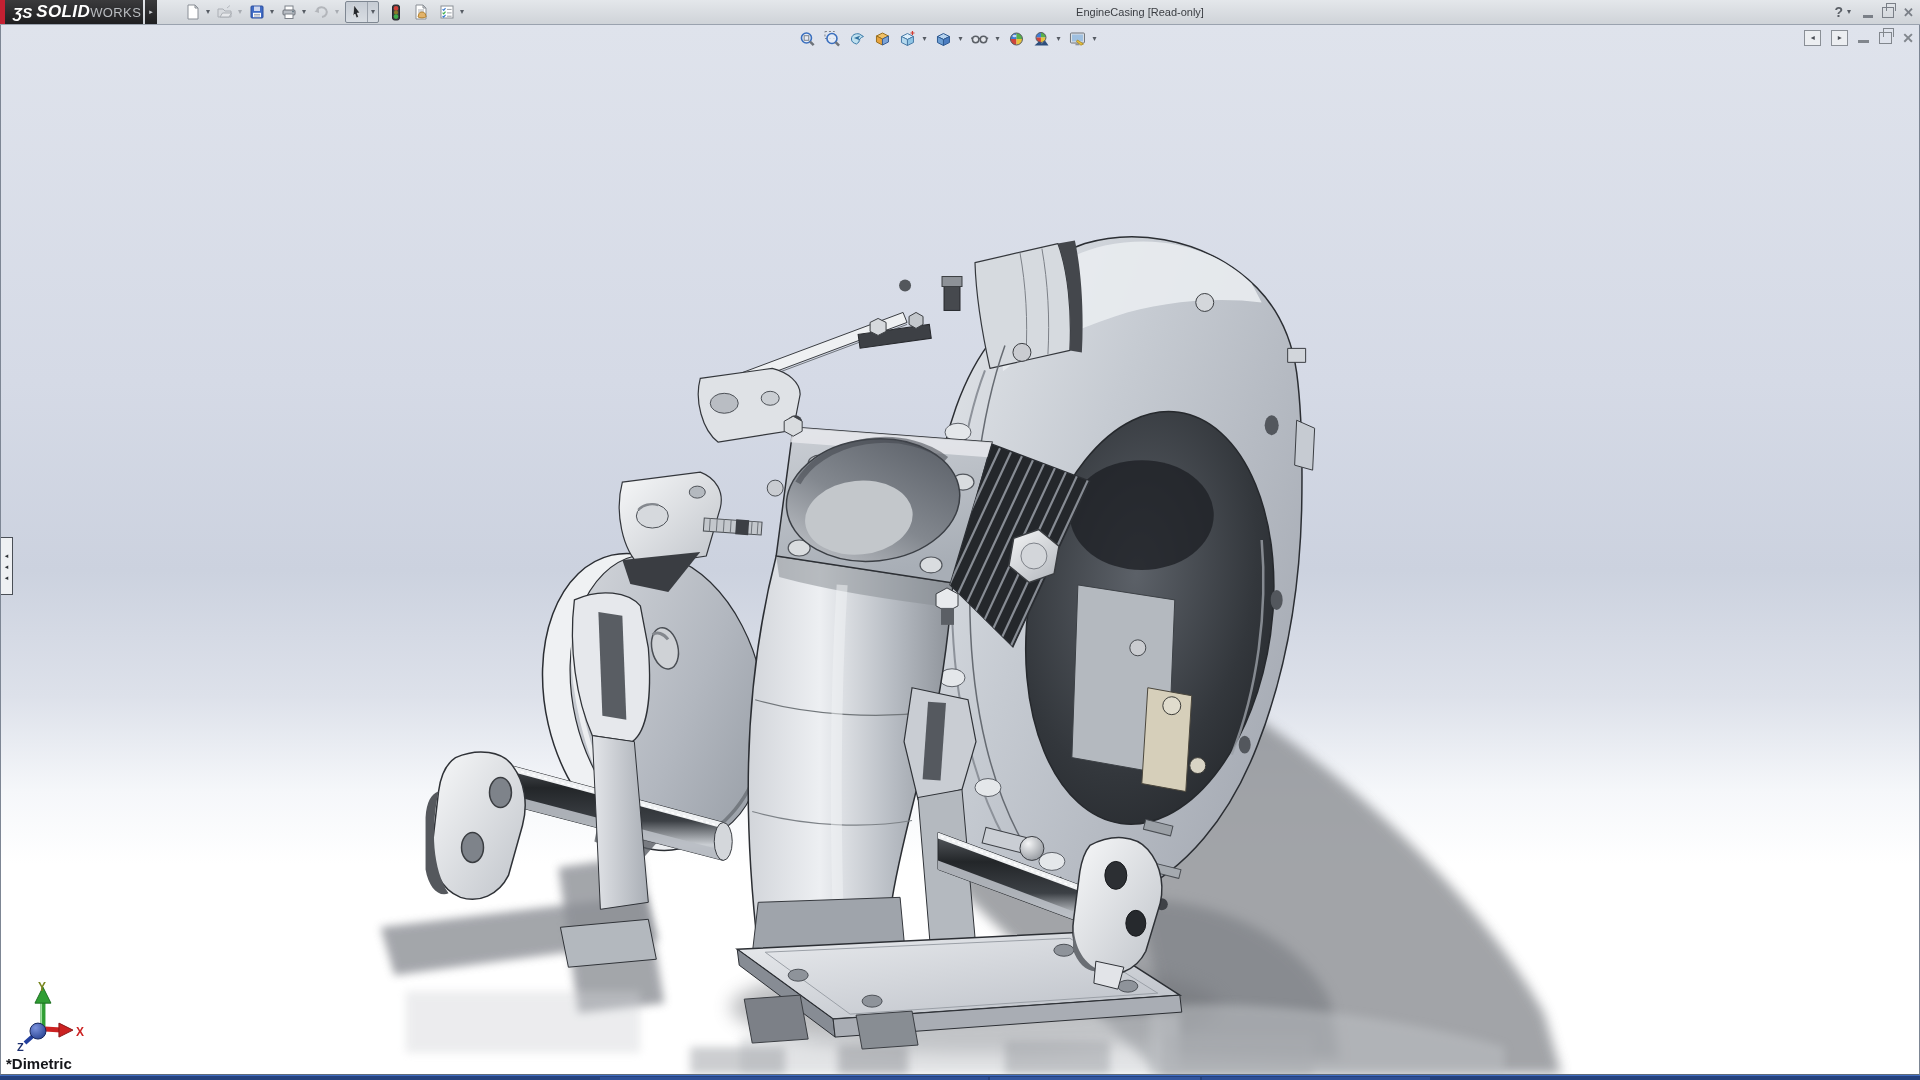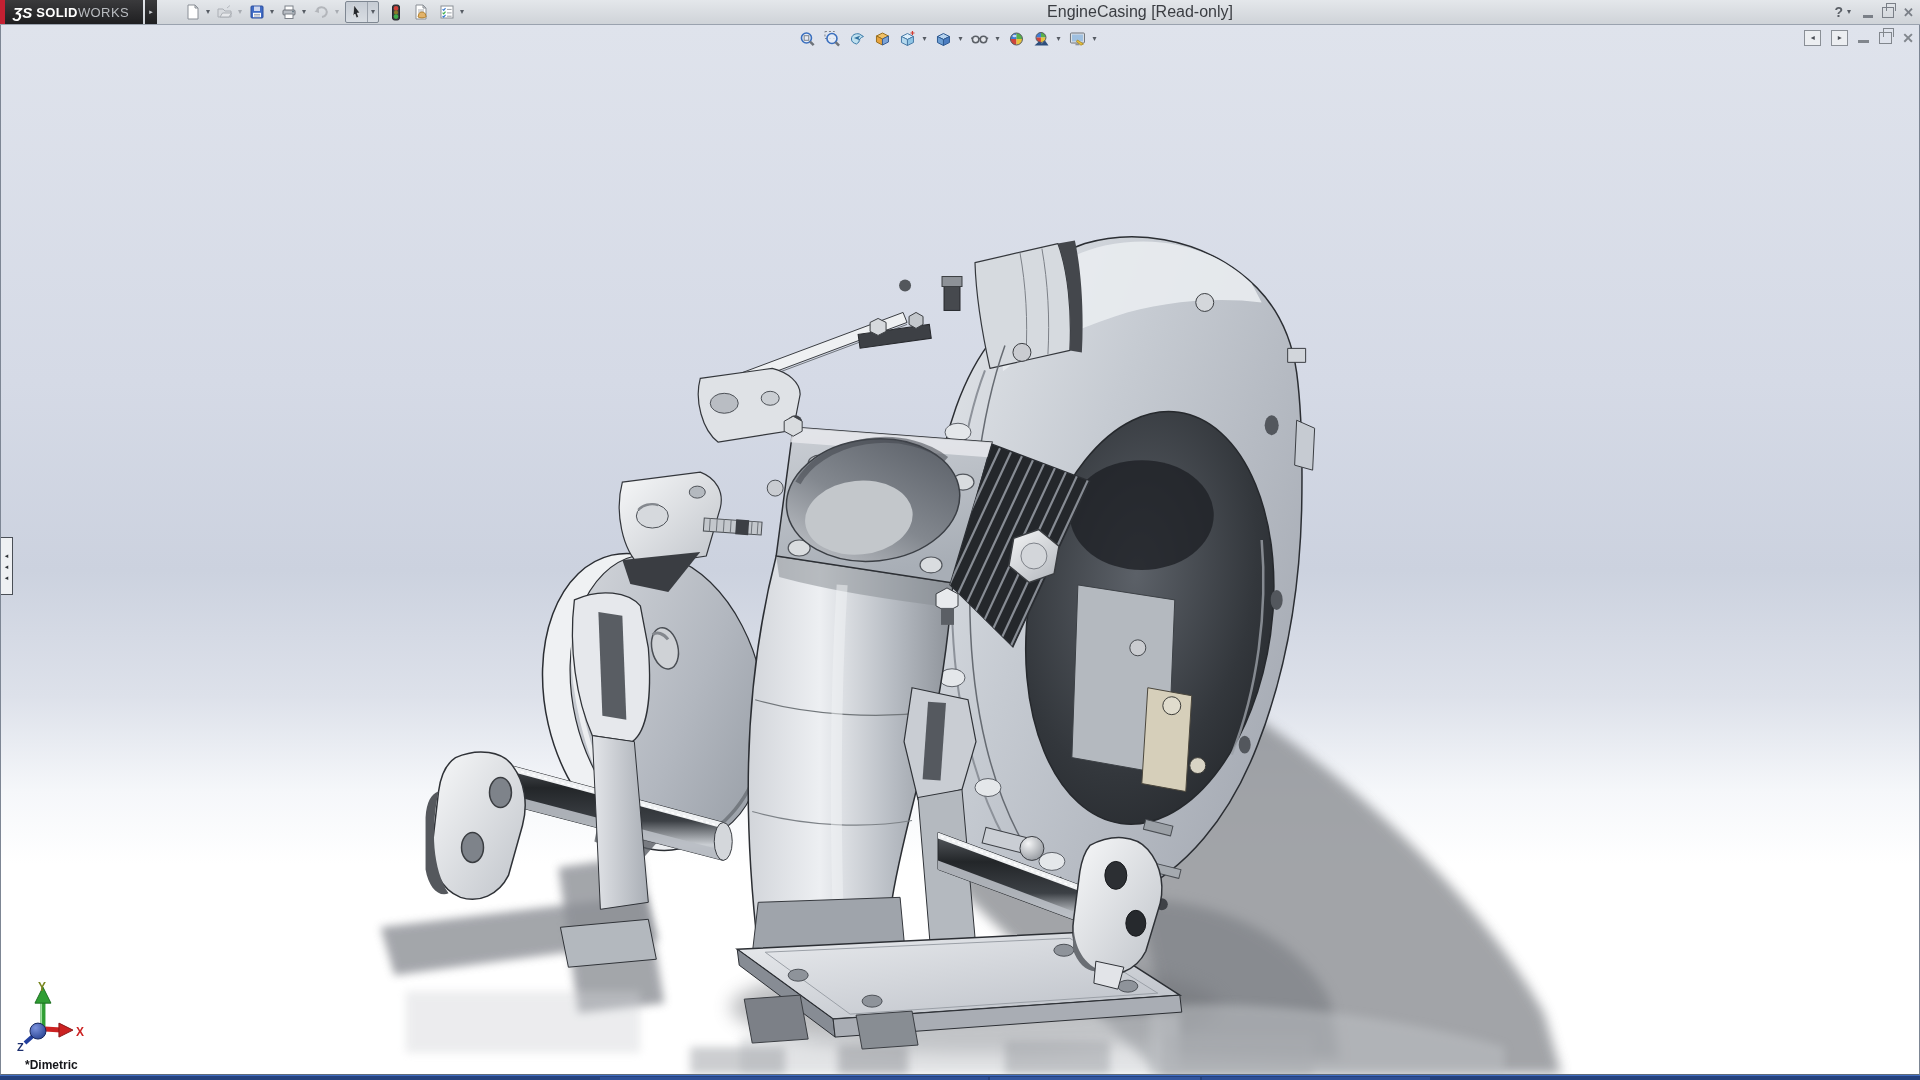--- a/index.html
+++ b/index.html
@@ -6,34 +6,34 @@
   .app{position:relative;width:1920px;height:1080px;overflow:hidden;
        font-family:"Liberation Sans", sans-serif; -webkit-font-smoothing:antialiased;}
   
   .titlebar{position:absolute;top:0;left:0;width:100%;height:24px;
     background:linear-gradient(#e4e7eb,#cfd3d8);border-bottom:1px solid #9aa2ae;
     display:flex;align-items:center;}
   .logo{height:24px;width:143px;background:linear-gradient(#3a3a3c,#1f1f21);
     display:flex;align-items:center;flex:0 0 auto;}
   .logo .redbar{width:5px;height:24px;background:#c32032;}
   .logo .glyph{color:#fff;font-weight:bold;font-style:italic;font-size:15px;margin:0 4px 0 8px;}
-  .logo .bold{color:#fff;font-weight:bold;font-size:13px;letter-spacing:.4px;}
+  .logo .bold{color:#fff;font-style:italic;font-weight:bold;font-size:17px;letter-spacing:.4px;}
   .logo .light{color:#b9bcc0;font-weight:300;font-size:13px;letter-spacing:.4px;}
   .flyout{width:12px;height:24px;background:linear-gradient(#3a3a3c,#1f1f21);margin-left:2px;
     color:#cfd2d6;font-size:7px;display:flex;align-items:center;justify-content:center;}
   .maintb{display:flex;align-items:center;margin-left:26px;gap:2px;}
   .tbtn{height:20px;display:flex;align-items:center;justify-content:center;padding:0 2px;}
   .caret{font-size:8px;color:#565b63;padding:0 3px 0 1px;line-height:1;}
   .caret.dim{color:#a7abb1;}
   .sel-split{display:flex;align-items:stretch;height:20px;border:1px solid #7e8792;
     background:linear-gradient(#c6ccd4,#d8dde3);border-radius:2px;margin:0 1px;}
   .sel-split .half{display:flex;align-items:center;justify-content:center;padding:0 3px;}
   .sel-split .half+.half{border-left:1px solid #9aa1ab;}
   .title-text{position:absolute;left:1140px;top:0;height:36px;line-height:24px;
-    transform:translateX(-50%);font-size:16px;color:#3a3d42;white-space:nowrap;}
+    transform:translateX(-50%);font-size:11px;color:#3a3d42;white-space:nowrap;}
   .winctrl{position:absolute;right:6px;top:0;height:24px;display:flex;align-items:center;gap:9px;}
   .help-q{font-size:14px;font-weight:bold;color:#5a5f66;}
   .minbar{width:10px;height:3px;background:#7a7f87;margin-top:8px;}
   .restore-box{width:10px;height:9px;border:1.5px solid #7a7f87;position:relative;background:transparent;}
   .restore-box:before{content:"";position:absolute;left:2.5px;top:-4.5px;width:8px;height:7px;
     border:1.5px solid #7a7f87;border-bottom:none;}
   .close-x{font-size:13px;font-weight:bold;color:#7a7f87;line-height:1;}
   
   .viewport{position:absolute;top:25px;left:0;width:1920px;height:1050px;box-sizing:border-box;
     border-left:1px solid #7d8694;border-right:1px solid #7d8694;border-bottom:1px solid #5f6a78;
@@ -51,21 +51,21 @@
   .grestore{width:11px;height:10px;border:1.5px solid #81868d;position:relative;}
   .grestore:before{content:"";position:absolute;left:2.5px;top:-5px;width:9px;height:8px;
     border:1.5px solid #81868d;border-bottom:none;}
   .gclose{font-size:14px;font-weight:bold;color:#81868d;line-height:1;}
   
   .fm-tab{position:absolute;left:0;top:512px;width:11px;height:56px;background:#eef0f3;
     border:1px solid #4a4f56;border-left:none;display:flex;flex-direction:column;
     align-items:center;justify-content:center;gap:4px;}
   .fm-tab span{font-size:7px;color:#2f3338;line-height:1;}
   
-  .view-label{position:absolute;left:24px;bottom:2px;font-size:12px;font-weight:bold;color:#15161a;}
+  .view-label{position:absolute;left:5px;bottom:2px;font-size:15px;font-weight:bold;color:#15161a;}
   
   .taskbar{position:absolute;bottom:0;left:0;width:100%;height:5px;background:#24417d;
     border-top:1px solid #3f6cc2;box-sizing:border-box;}
   .taskbar .seg{position:absolute;top:1px;bottom:0;}
 </style>
 </head>
 <body>
 
 <div class="app">
 

